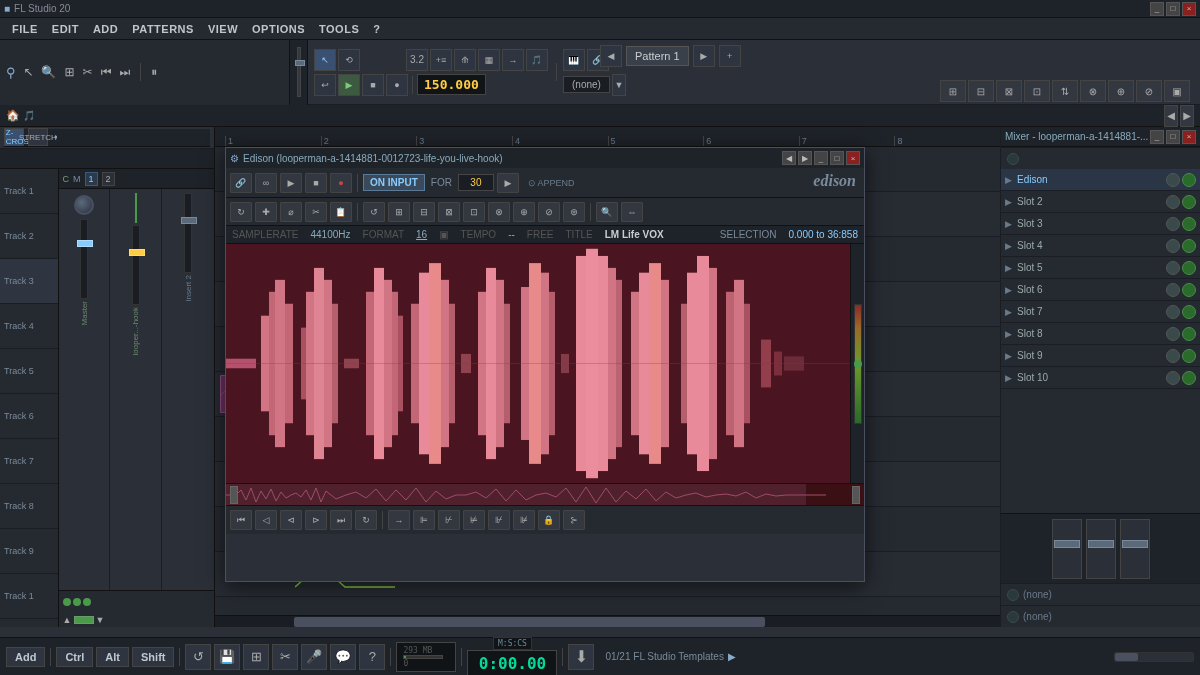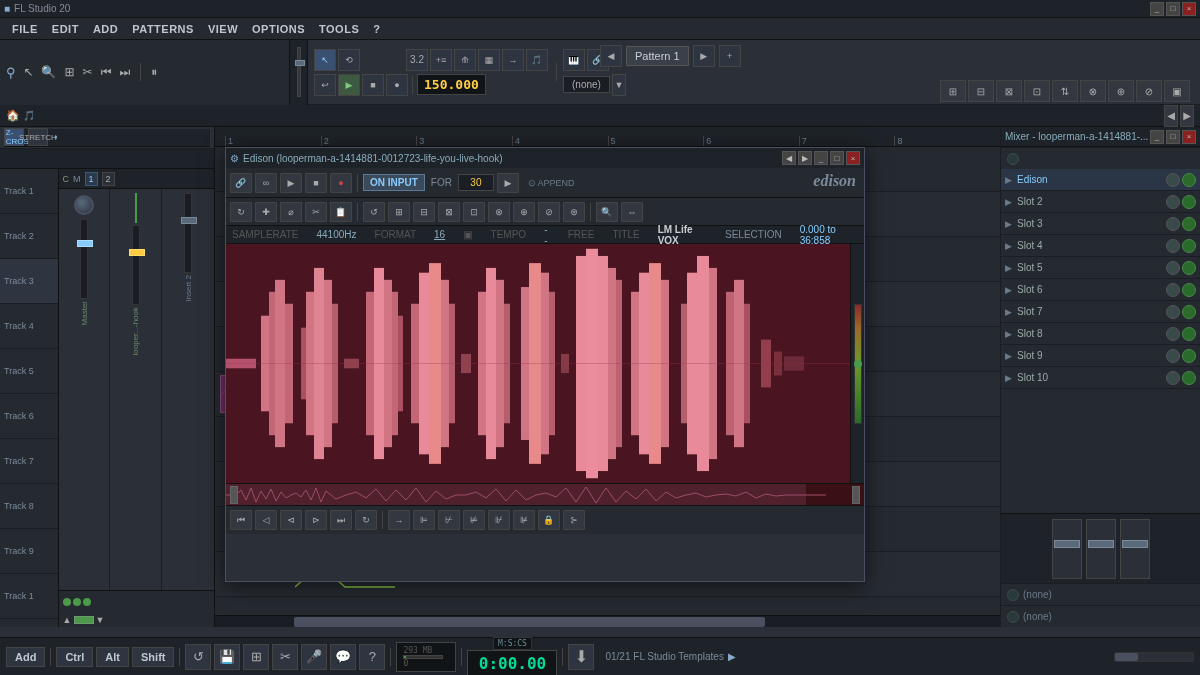--- a/index.html
+++ b/index.html
@@ -289,21 +289,21 @@
     
     #edison-info {
       height: 18px;
       background: #1e2329;
       border-bottom: 1px solid #111;
       display: flex;
       align-items: center;
       padding: 0 6px;
       font-size: 10px;
       color: #7a8a9a;
-      gap: 18px;
+      gap: 12px;
     }
 
     
     #waveform-area {
       height: calc(100% - 20px - 30px - 28px - 18px - 22px - 28px);
       background: #4a1520;
       position: relative;
       overflow: hidden;
       border-bottom: 1px solid #111;
     }

